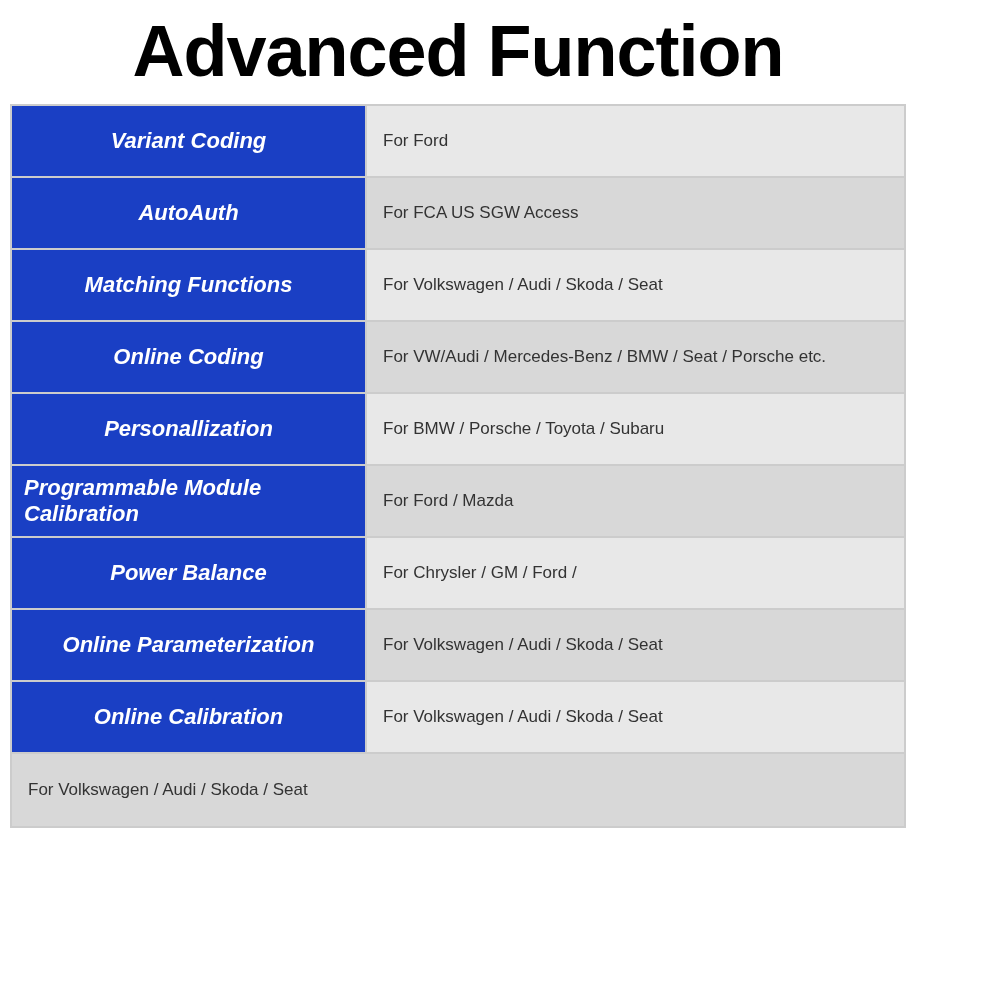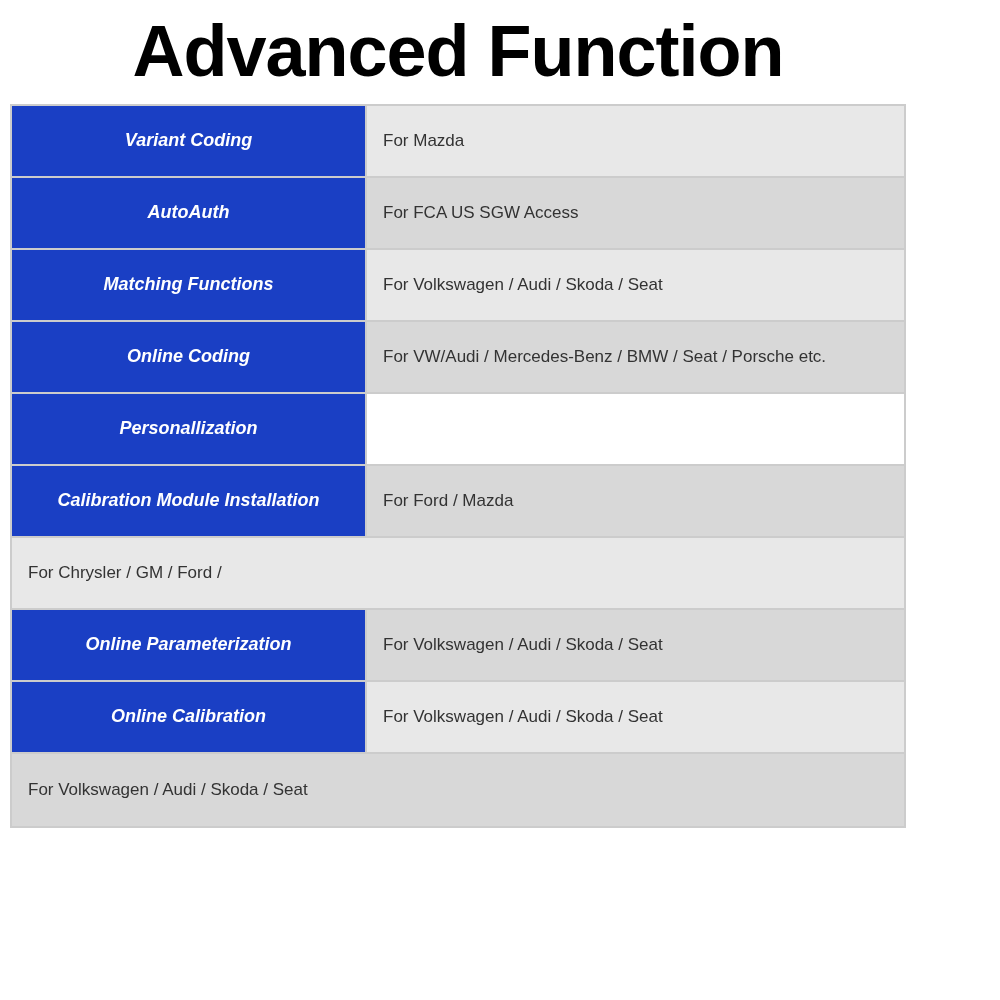--- a/index.html
+++ b/index.html
@@ -59,21 +59,21 @@
       background-color: #1a3fc4;
       display: flex;
       align-items: center;
       justify-content: center;
       padding: 8px 12px;
       border-right: 2px solid #cccccc;
     }
 
     .cell-label-text {
       color: #ffffff;
-      font-size: 18px;
+      font-size: 22px;
       font-weight: bold;
       font-style: italic;
       text-align: left;
       line-height: 1.2;
     }
 
     .cell-value {
       flex: 1;
       background-color: #e8e8e8;
       display: flex;
@@ -100,21 +100,21 @@
 
 <div class="page-wrapper">
   <h1 class="page-title">Advanced Function</h1>
   <div class="table-container">
 
   <div class="table-row">
         <div class="cell-label">
           <span class="cell-label-text">Variant Coding</span>
         </div>
         <div class="cell-value">
-          <span class="cell-value-text">For Mazda</span>
+          <span class="cell-value-text">For Ford</span>
         </div>
       </div>
       <div class="table-row">
         <div class="cell-label">
           <span class="cell-label-text">AutoAuth</span>
         </div>
         <div class="cell-value">
           <span class="cell-value-text">For FCA US SGW Access</span>
         </div>
       </div>
@@ -131,30 +131,36 @@
           <span class="cell-label-text">Online Coding</span>
         </div>
         <div class="cell-value">
           <span class="cell-value-text">For VW/Audi / Mercedes-Benz / BMW / Seat / Porsche etc.</span>
         </div>
       </div>
       <div class="table-row">
         <div class="cell-label">
           <span class="cell-label-text">Personallization</span>
         </div>
+        <div class="cell-value">
+          <span class="cell-value-text">For BMW / Porsche / Toyota / Subaru</span>
+        </div>
       </div>
       <div class="table-row">
         <div class="cell-label">
-          <span class="cell-label-text">Calibration Module Installation</span>
+          <span class="cell-label-text">Programmable Module Calibration</span>
         </div>
         <div class="cell-value">
           <span class="cell-value-text">For Ford / Mazda</span>
         </div>
       </div>
       <div class="table-row">
+        <div class="cell-label">
+          <span class="cell-label-text">Power Balance</span>
+        </div>
         <div class="cell-value">
           <span class="cell-value-text">For Chrysler / GM / Ford /</span>
         </div>
       </div>
       <div class="table-row">
         <div class="cell-label">
           <span class="cell-label-text">Online Parameterization</span>
         </div>
         <div class="cell-value">
           <span class="cell-value-text">For Volkswagen / Audi / Skoda / Seat</span>

